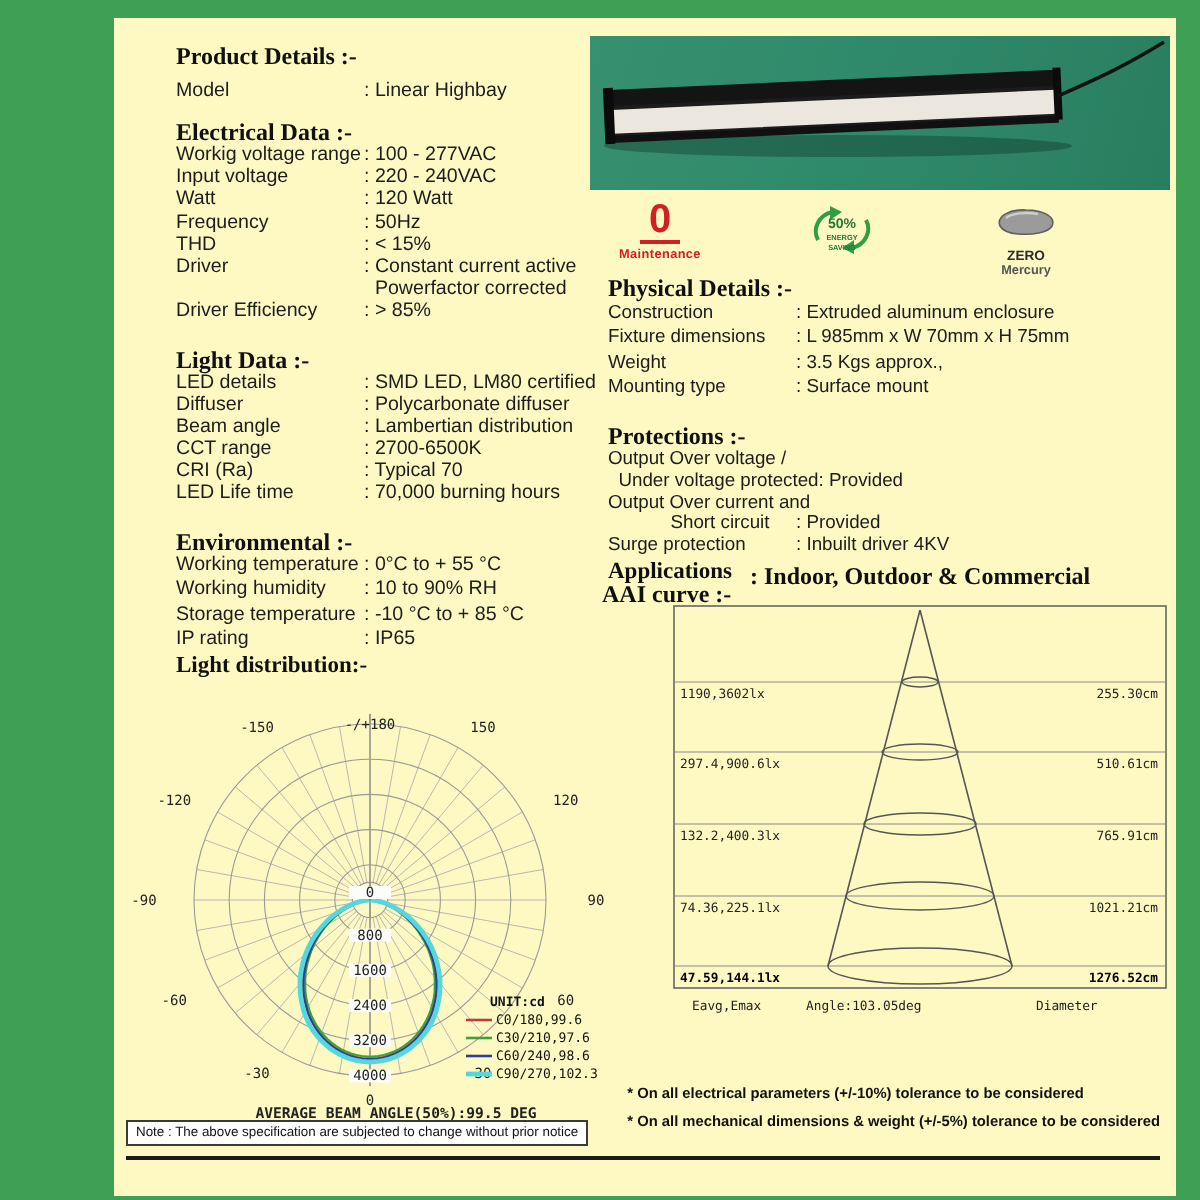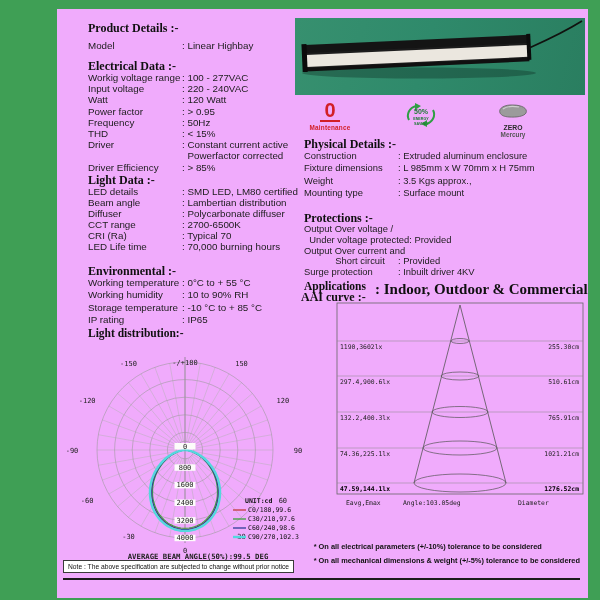--- a/index.html
+++ b/index.html
@@ -1,29 +1,29 @@
 <!DOCTYPE html>
 <html><head>
 <meta charset="utf-8">
 <style>
 html,body{margin:0;padding:0}
 body{width:600px;height:600px;background:#3f9f55;position:relative;font-family:"Liberation Sans",sans-serif;overflow:hidden}
-.page{position:absolute;left:57px;top:9px;width:531px;height:589px;background:#f0abfc;overflow:hidden}
+.page{position:absolute;left:57px;top:9px;width:531px;height:589px;background:#fef9c3;overflow:hidden}
 .sec-title{position:absolute;font-family:"Liberation Serif",serif;font-weight:bold;font-size:12px;color:#101010;white-space:nowrap}
 .rows{position:absolute;white-space:nowrap}
 .row{font-size:9.8px;color:#1c1c1c;white-space:nowrap}
 .lbl{display:inline-block;min-width:94px;white-space:pre;vertical-align:top}
 .val{display:inline-block;white-space:pre-line;vertical-align:top}
 .lh112 .row{line-height:11.2px}
 .lh110 .row{line-height:11px}
 .lh123 .row{line-height:12.3px}
 .lh108 .row{line-height:10.8px}
 .rc .row{font-size:9.4px}
 .app-lbl{position:absolute;left:247px;top:271px;font-family:Liberation Serif, serif;font-weight:bold;font-size:11.5px;color:#101010}
-.app-val{position:absolute;left:318px;top:272px;font-family:"Liberation Serif",serif;font-weight:bold;font-size:15px;color:#101010;white-space:nowrap}
+.app-val{position:absolute;left:318px;top:272px;font-family:"Liberation Serif",serif;font-weight:bold;font-size:12px;color:#101010;white-space:nowrap}
 .photo{position:absolute;left:238px;top:9px;width:290px;height:77px;background:linear-gradient(105deg,#37906f 0%,#2f8a6b 45%,#2a7e60 100%)}
 .badge{position:absolute;top:92px;text-align:center}
 .b-zero{font-size:20px;line-height:19px;font-weight:bold;color:#d21f26;width:20px;margin:0 auto;border-bottom:2.5px solid #d21f26}
 .b-label{color:#d21f26;font-size:6.4px;font-weight:bold;margin-top:2px;letter-spacing:.2px}
 .m-zero{font-size:6.8px;font-weight:bold;color:#2b2b2b;line-height:7px}
 .m-label{font-size:6.4px;font-weight:bold;color:#555;line-height:7px}
 svg.polar{position:absolute;left:8px;top:332px}
 svg.aai{position:absolute;left:276px;top:290px}
 .pl{font-family:"DejaVu Sans Mono",monospace;font-size:7px;fill:#222}
 .plb{font-weight:bold;font-size:7.3px}
@@ -46,34 +46,33 @@
 
   <div class="row"><span class="lbl">Model</span><span class="val">: Linear Highbay</span></div>
     </div>
 
   <div class="sec-title" style="left:31px;top:50px">Electrical Data :-</div>
   <div class="rows lh112" style="left:31px;top:63px">
 
   <div class="row"><span class="lbl">Workig voltage range</span><span class="val">: 100 - 277VAC</span></div>
       <div class="row"><span class="lbl">Input voltage</span><span class="val">: 220 - 240VAC</span></div>
       <div class="row"><span class="lbl">Watt</span><span class="val">: 120 Watt</span></div>
-      <div class="row"><span class="lbl">Power factor</span><span class="val">: &gt; 0.95</span></div>
       <div class="row"><span class="lbl">Frequency</span><span class="val">: 50Hz</span></div>
       <div class="row"><span class="lbl">THD</span><span class="val">: &lt; 15%</span></div>
       <div class="row"><span class="lbl">Driver</span><span class="val">: Constant current active
 &nbsp;&nbsp;Powerfactor corrected</span></div>
       <div class="row"><span class="lbl">Driver Efficiency</span><span class="val">: &gt; 85%</span></div>
     </div>
 
   <div class="sec-title" style="left:31px;top:164px">Light Data :-</div>
   <div class="rows lh110" style="left:31px;top:177px">
 
   <div class="row"><span class="lbl">LED details</span><span class="val">: SMD LED, LM80 certified</span></div>
+      <div class="row"><span class="lbl">Diffuser</span><span class="val">: Polycarbonate diffuser</span></div>
       <div class="row"><span class="lbl">Beam angle</span><span class="val">: Lambertian distribution</span></div>
-      <div class="row"><span class="lbl">Diffuser</span><span class="val">: Polycarbonate diffuser</span></div>
       <div class="row"><span class="lbl">CCT range</span><span class="val">: 2700-6500K</span></div>
       <div class="row"><span class="lbl">CRI (Ra)</span><span class="val">: Typical 70</span></div>
       <div class="row"><span class="lbl">LED Life time</span><span class="val">: 70,000 burning hours</span></div>
     </div>
 
   <div class="sec-title" style="left:31px;top:255px">Environmental :-</div>
   <div class="rows lh123" style="left:31px;top:268px">
 
   <div class="row"><span class="lbl">Working temperature</span><span class="val">: 0°C to + 55 °C</span></div>
       <div class="row"><span class="lbl">Working humidity</span><span class="val">: 10 to 90% RH</span></div>

